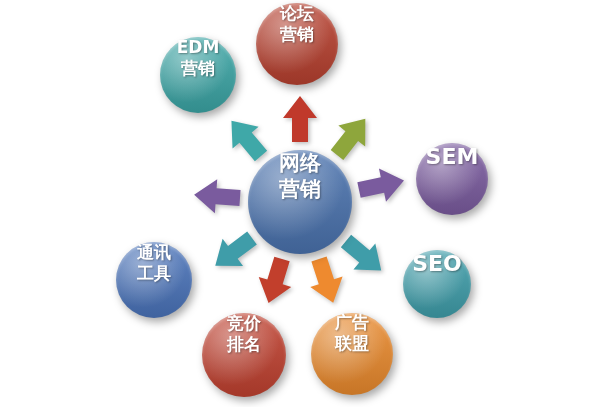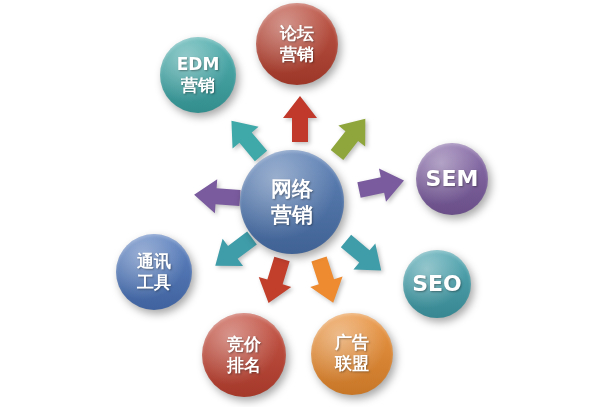--- a/index.html
+++ b/index.html
@@ -18,21 +18,21 @@
   .arrows {
     position: absolute;
     left: 0;
     top: 0;
     filter: drop-shadow(2px 2px 2px rgba(0,0,0,0.25));
   }
   .node {
     position: absolute;
     border-radius: 50%;
     display: flex;
-    align-items: center;
+    align-items: flex-start;
     justify-content: center;
     text-align: center;
     background-image:
       radial-gradient(circle at 35% 28%, rgba(255,255,255,0.40), rgba(255,255,255,0) 60%),
       linear-gradient(rgba(255,255,255,0.12), rgba(0,0,0,0.14));
     box-shadow: 3px 4px 8px rgba(0,0,0,0.35), inset 0 2px 3px rgba(255,255,255,0.25);
   }
   .node .label {
     color: #ffffff;
     font-weight: bold;
@@ -63,21 +63,21 @@
     <polygon points="0,-8 24,-8 24,-17 46,0 24,17 24,8 0,8" transform="translate(337,155) rotate(-52)" fill="#8ea63c"></polygon>
     <polygon points="0,-8 24,-8 24,-17 46,0 24,17 24,8 0,8" transform="translate(359,190) rotate(-12)" fill="#7a5b9e"></polygon>
     <polygon points="0,-8 24,-8 24,-17 46,0 24,17 24,8 0,8" transform="translate(346,241) rotate(40)" fill="#3f9da9"></polygon>
     <polygon points="0,-8 24,-8 24,-17 46,0 24,17 24,8 0,8" transform="translate(319,259) rotate(72)" fill="#ee8a2f"></polygon>
     <polygon points="0,-8 24,-8 24,-17 46,0 24,17 24,8 0,8" transform="translate(282,259) rotate(107)" fill="#c23f2c"></polygon>
     <polygon points="0,-8 24,-8 24,-17 46,0 24,17 24,8 0,8" transform="translate(252,238) rotate(143)" fill="#3f9da9"></polygon>
     <polygon points="0,-8 24,-8 24,-17 46,0 24,17 24,8 0,8" transform="translate(240,198) rotate(184)" fill="#7a5b9e"></polygon>
     <polygon points="0,-8 24,-8 24,-17 46,0 24,17 24,8 0,8" transform="translate(261,156) rotate(-130)" fill="#3fa8a8"></polygon>
   </svg>
 
-  <div class="node center" style="left: 240px; top: 150px; width: 104px; height: 104px; background-color: rgb(74, 114, 173);">
+  <div class="node center" style="left: 248px; top: 150px; width: 104px; height: 104px; background-color: rgb(74, 114, 173);">
     <span class="label">网络营销</span>
   </div>
 
   <div class="node" style="left: 256px; top: 3px; width: 82px; height: 82px; background-color: rgb(182, 64, 47);">
     <span class="label">论坛营销</span>
   </div>
 
 
   <div class="node latin" style="left: 416px; top: 143px; width: 72px; height: 72px; background-color: rgb(122, 91, 158);">
     <span class="label">SEM</span>
@@ -88,21 +88,21 @@
   </div>
 
   <div class="node" style="left: 311px; top: 313px; width: 82px; height: 82px; background-color: rgb(232, 137, 45); font-family: Liberation Mono, monospace;">
     <span class="label">广告联盟</span>
   </div>
 
   <div class="node" style="left: 202px; top: 313px; width: 84px; height: 84px; background-color: rgb(191, 65, 48);">
     <span class="label">竞价排名</span>
   </div>
 
-  <div class="node" style="left: 116px; top: 234px; width: 76px; height: 76px; background-color: rgb(74, 115, 185);">
+  <div class="node" style="left: 116px; top: 242px; width: 76px; height: 76px; background-color: rgb(74, 115, 185);">
     <span class="label">通讯工具</span>
   </div>
 
 
   <div class="node" style="left: 160px; top: 37px; width: 76px; height: 76px; background-color: rgb(59, 164, 164);">
     <span class="label">EDM营销</span>
   </div>
 
 </div>
 

